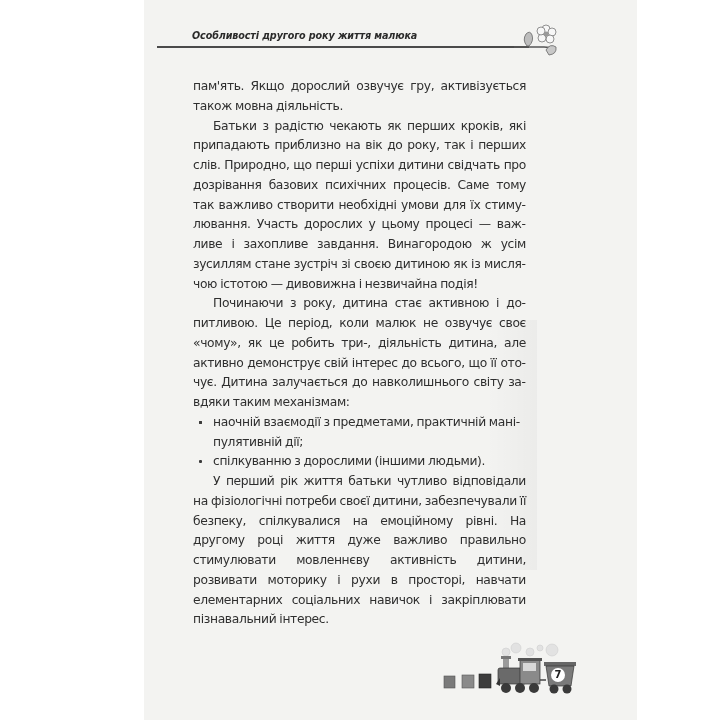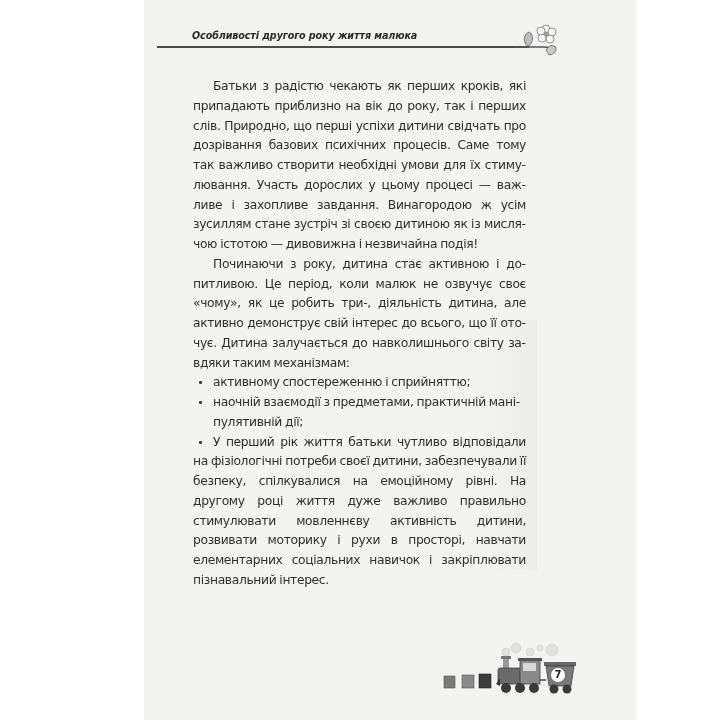--- a/index.html
+++ b/index.html
@@ -62,26 +62,27 @@
       <circle cx="28" cy="20" r="4"></circle>
         <circle cx="27" cy="13" r="4"></circle>
     </g>
     <circle cx="32" cy="16" r="2.5" fill="#999"></circle>
     <path d="M32 32 Q36 25 42 29 Q43 36 35 37 Z" fill="#c8c8c8" stroke="#666" stroke-width="0.8"></path>
   </svg>
 
   <div class="ghost-shadow"></div>
 
   <div class="body-text">
+    <p class="first">пам'ять. Якщо дорослий озвучує гру, активізується та­кож мовна діяльність.</p>
     <p>Батьки з радістю чекають як перших кроків, які припадають приблизно на вік до року, так і перших слів. Природно, що перші успіхи дитини свідчать про дозрівання базових психічних процесів. Саме тому так важливо створити необхідні умови для їх стиму­лювання. Участь дорослих у цьому процесі — важ­ливе і захопливе завдання. Винагородою ж усім зусиллям стане зустріч зі своєю дитиною як із мисля­чою істотою — дивовижна і незвичайна подія!</p>
     <p>Починаючи з року, дитина стає активною і до­питливою. Це період, коли малюк не озвучує своє «чому», як це робить три-, діяльність дитина, але активно демонструє свій інтерес до всього, що її ото­чує. Дитина залучається до навколишнього світу за­вдяки таким механізмам:</p>
     <ul>
-      <li><span class="bullet"></span><span>активному спостереженню і сприйняттю;</span></li>
+      <li><span class="bullet"></span></li>
       <li><span class="bullet"></span><span>наочній взаємодії з предметами, практичній мані­пулятивній дії;</span></li>
-      <li><span class="bullet"></span></li>
+      <li><span class="bullet"></span><span>спілкуванню з дорослими (іншими людьми).</span></li>
     </ul>
     <p>У перший рік життя батьки чутливо відповідали на фізіологічні потреби своєї дитини, забезпечували її безпеку, спілкувалися на емоційному рівні. На другому році життя дуже важливо правильно стимулювати мовленнєву активність дитини, розвивати моторику і рухи в просторі, навчати елементарних соціальних навичок і закріплювати пізнавальний інтерес.</p>
   </div>
 
   <svg class="footer-train" viewBox="0 0 136 60">
 
     <g fill="#e2e2e2" stroke="#cfcfcf" stroke-width="0.6">
       <circle cx="66" cy="14" r="4"></circle>
         <circle cx="76" cy="10" r="5"></circle>
         <circle cx="90" cy="14" r="4"></circle>

